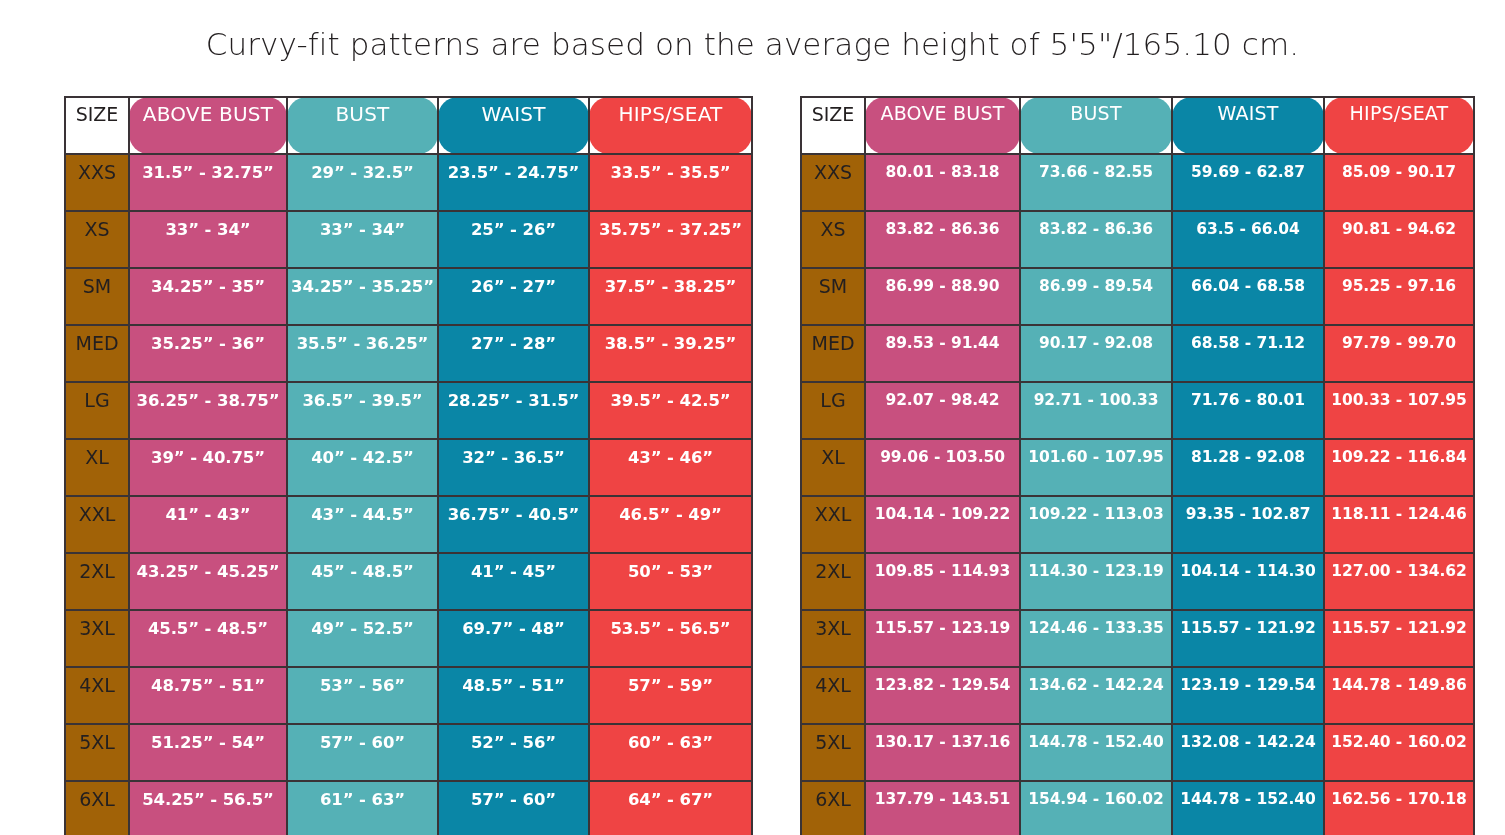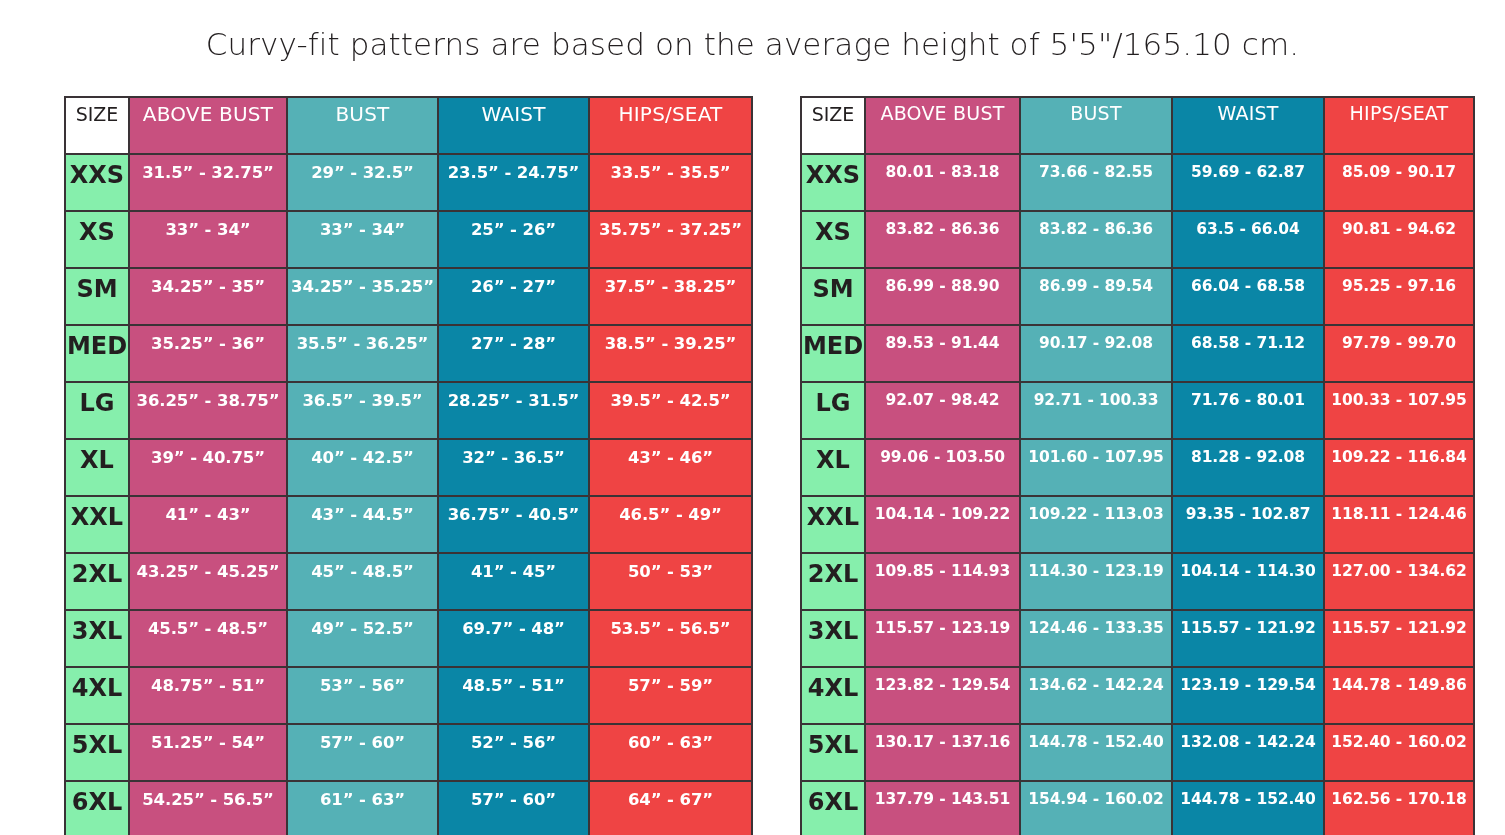--- a/index.html
+++ b/index.html
@@ -84,29 +84,30 @@
     font-weight: 400;
     padding-top: 5px !important;
   }
   .hdr-col {
     color: #ffffff;
     font-family: "DejaVu Sans", sans-serif;
     font-size: 20px;
     font-weight: 400;
     letter-spacing: 0.2px;
     padding-top: 4px !important;
+    border-radius: 20px;
   }
 
   
   .cell-size {
-    background: #86efac;
+    background: #a16207;
     color: #231f20;
     font-family: "DejaVu Sans", sans-serif;
-    font-size: 24px;
-    font-weight: 700;
+    font-size: 19px;
+    font-weight: 400;
     padding-top: 6px !important;
   }
 
   
   .cell-val {
     color: #ffffff;
     font-family: "DejaVu Sans", sans-serif;
     font-size: 16.5px;
     font-weight: bold;
     letter-spacing: -0.1px;

